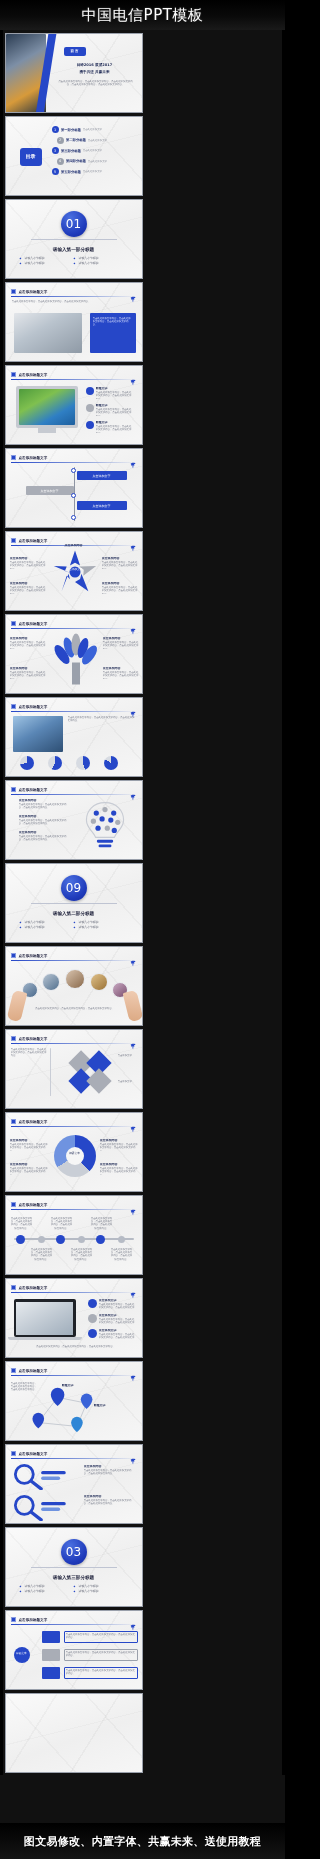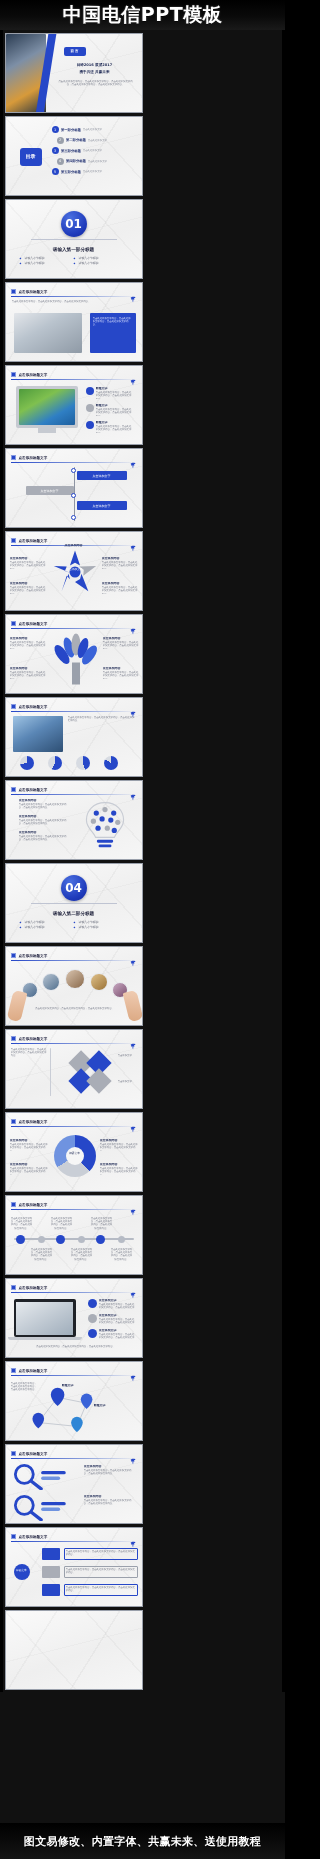--- a/index.html
+++ b/index.html
@@ -11,21 +11,21 @@
   }
   .page { width: 285px; height: 1859px; position: relative; background: #111; }
 
   
   .title-banner {
     height: 30px; width: 100%;
     background: linear-gradient(180deg,#000 0%,#0a0a0a 55%,#1a1a1a 100%);
     display: flex; align-items: center; justify-content: center;
   }
   .title-banner .t {
-    color: #fff; font-size: 19px; font-weight: bold; letter-spacing: .5px;
+    color: #fff; font-size: 15px; font-weight: normal; letter-spacing: .5px;
     text-shadow: 0 1px 1px rgba(0,0,0,.9), 0 0 2px rgba(255,255,255,.35);
     font-family: "DejaVu Sans", "Liberation Sans", sans-serif;
   }
 
   
   .cover {
     position: relative; width: 285px; height: 165px;
     background:
       radial-gradient(circle at 50% 8%, rgba(255,255,255,0) 0 16%, rgba(0,0,0,.05) 16.6% 17.4%, rgba(255,255,255,0) 18% 24%, rgba(0,0,0,.05) 24.6% 25.4%, rgba(255,255,255,0) 26% 33%, rgba(0,0,0,.055) 33.5% 34.4%, rgba(255,255,255,0) 35% 43%, rgba(0,0,0,.05) 43.5% 44.4%, rgba(255,255,255,0) 45% 54%, rgba(0,0,0,.05) 54.5% 55.4%, rgba(255,255,255,0) 56% 66%, rgba(0,0,0,.045) 66.5% 67.4%, rgba(255,255,255,0) 68% 79%, rgba(0,0,0,.04) 79.5% 80.4%, rgba(255,255,255,0) 81% 100%),
       linear-gradient(180deg,#f2f2f2 0%, #e9e9e9 48%, #fcfcfc 52%, #fafafa 100%);
@@ -101,21 +101,21 @@
   .graybox { position:absolute; background:#a9adb6; border-radius:1px; }
   .circ { position:absolute; border-radius:50%; }
   .photo { position:absolute; border-radius:1px;
     background:linear-gradient(135deg,#5d7fa8,#9fb6cb 40%,#6b8fb5 70%,#3f5c7d); }
 
   
   .sec { display:flex; flex-direction:column; align-items:center; justify-content:center; height:100%; }
   .sec .num {
     width:26px; height:26px; border-radius:50%;
     background:radial-gradient(circle at 36% 26%, #4a6fe0, #1f3bbb 65%, #15299b);
-    color:#fff; font-size:12px; font-weight:bold; display:flex; align-items:center; justify-content:center;
+    color:#fff; font-size:12px; font-weight:normal; display:flex; align-items:center; justify-content:center;
     box-shadow:0 1px 3px rgba(0,0,0,.3); margin-top:-2px;
   }
   .sec .st { margin-top:7px; font-size:4.6px; font-weight:bold; color:#23263f; }
   .sec .rule { margin-top:2px; width:86px; height:1px; background:#bfc4d2; }
   .sec .bul { margin-top:4px; width:108px; display:flex; flex-wrap:wrap; }
   .sec .bul span { width:50%; font-size:2.9px; color:#585d6d; line-height:5px; padding-left:5px; position:relative; }
   .sec .bul span:before { content:"◆"; position:absolute; left:0; top:0; color:#2647c8; font-size:2.4px; }
 
   
   .footer {
@@ -347,21 +347,21 @@
           <circle cx="60" cy="38" r="4.5" fill="#2647c8"></circle>
         <circle cx="72" cy="42" r="4.5" fill="#a9adb6"></circle>
           <circle cx="38" cy="52" r="4.5" fill="#2647c8"></circle>
         <circle cx="54" cy="52" r="4.5" fill="#a9adb6"></circle>
           <circle cx="66" cy="56" r="4.5" fill="#2647c8"></circle>
       </svg>
     </div>
 
     <div class="slide">
       <div class="sec">
-        <div class="num">04</div>
+        <div class="num">09</div>
         <div class="rule"></div>
         <div class="st">请输入第二部分标题</div>
         <div class="bul">
           <span>请输入小节标题</span>
           <span>请输入小节标题</span>
           <span>请输入小节标题</span>
           <span>请输入小节标题</span>
         </div>
       </div>
     </div>
@@ -517,20 +517,33 @@
       <svg style="position:absolute;left:6px;top:48px;width:56px;height:28px;" viewBox="0 0 100 50">
         <circle cx="22" cy="22" r="16" fill="none" stroke="#2647c8" stroke-width="5"></circle>
         <line x1="34" y1="34" x2="52" y2="48" stroke="#2647c8" stroke-width="6" stroke-linecap="round"></line>
         <rect x="52" y="16" width="44" height="6" rx="3" fill="#2647c8"></rect>
         <rect x="52" y="26" width="34" height="6" rx="3" fill="#6f93e0"></rect>
       </svg>
       <div class="txtblk" style="left:78px;top:20px;width:52px;height:16px;"><b>点击添加内容</b><span>点击此处添加文字内容，点击此处添加文字内容，点击此处添加文字内容。</span></div>
       <div class="txtblk" style="left:78px;top:50px;width:52px;height:16px;"><b>点击添加内容</b><span>点击此处添加文字内容，点击此处添加文字内容，点击此处添加文字内容。</span></div>
     </div>
 
+    <div class="slide">
+      <div class="sec">
+        <div class="num">03</div>
+        <div class="rule"></div>
+        <div class="st">请输入第三部分标题</div>
+        <div class="bul">
+          <span>请输入小节标题</span>
+          <span>请输入小节标题</span>
+          <span>请输入小节标题</span>
+          <span>请输入小节标题</span>
+        </div>
+      </div>
+    </div>
 
     <div class="slide">
       <div class="sh">
         <span class="sq"></span>
         <span class="ht">点击添加标题文字</span>
         <span class="lg"><svg viewBox="0 0 100 100">
               <path d="M18 36 C30 22,58 18,74 26 C80 29,82 34,77 37 C72 40,64 34,55 33 C63 38,70 44,69 50 C68 57,60 59,54 55 L54 78 C54 85,47 87,44 81 L44 52 C38 57,29 58,25 52 C21 46,26 39,33 37 C26 36,21 39,18 36 Z" fill="#2647c8"></path>
             </svg></span>
       </div>
       <div class="circ" style="left:8px;top:36px;width:16px;height:16px;background:#2647c8;"></div>

